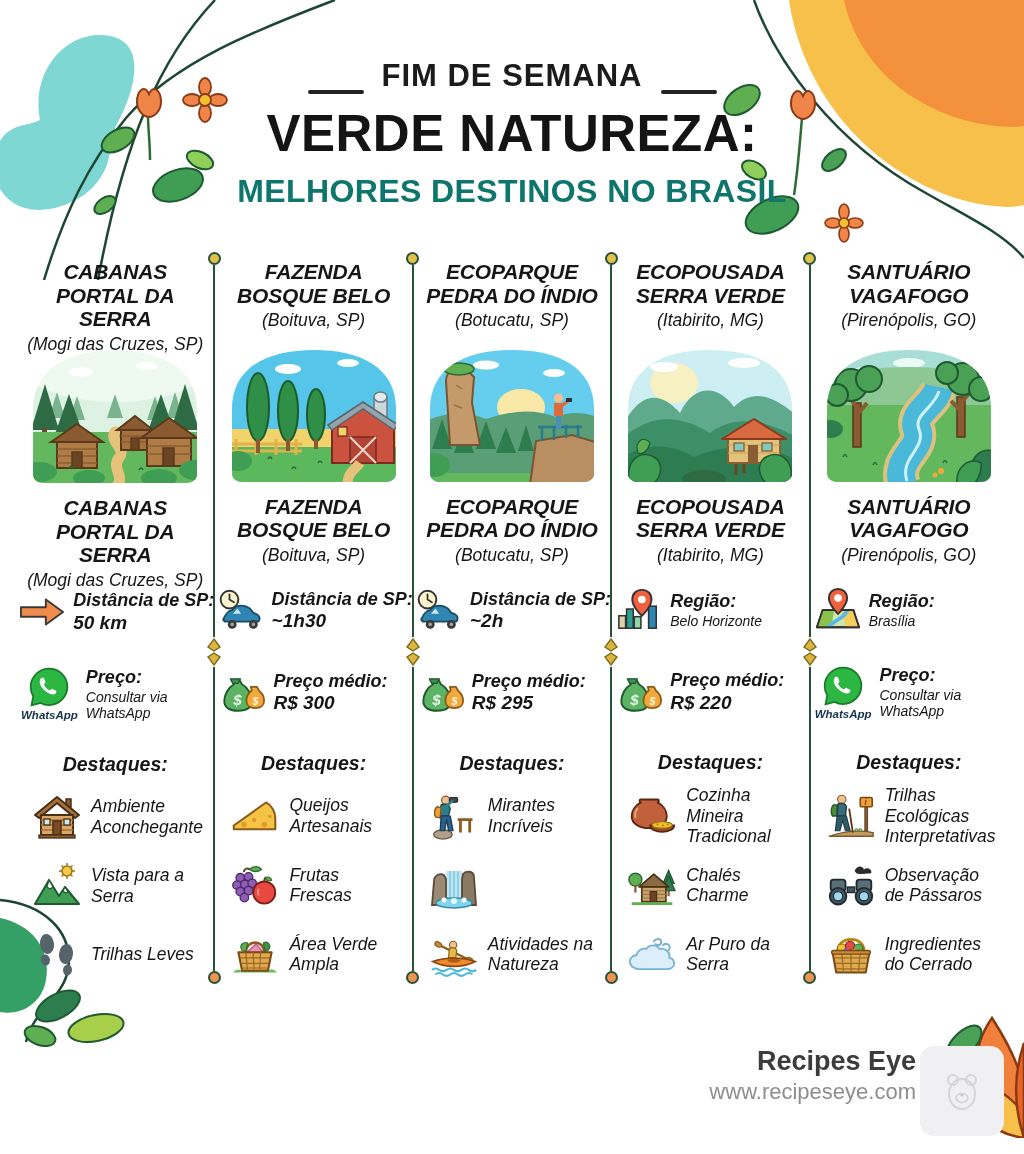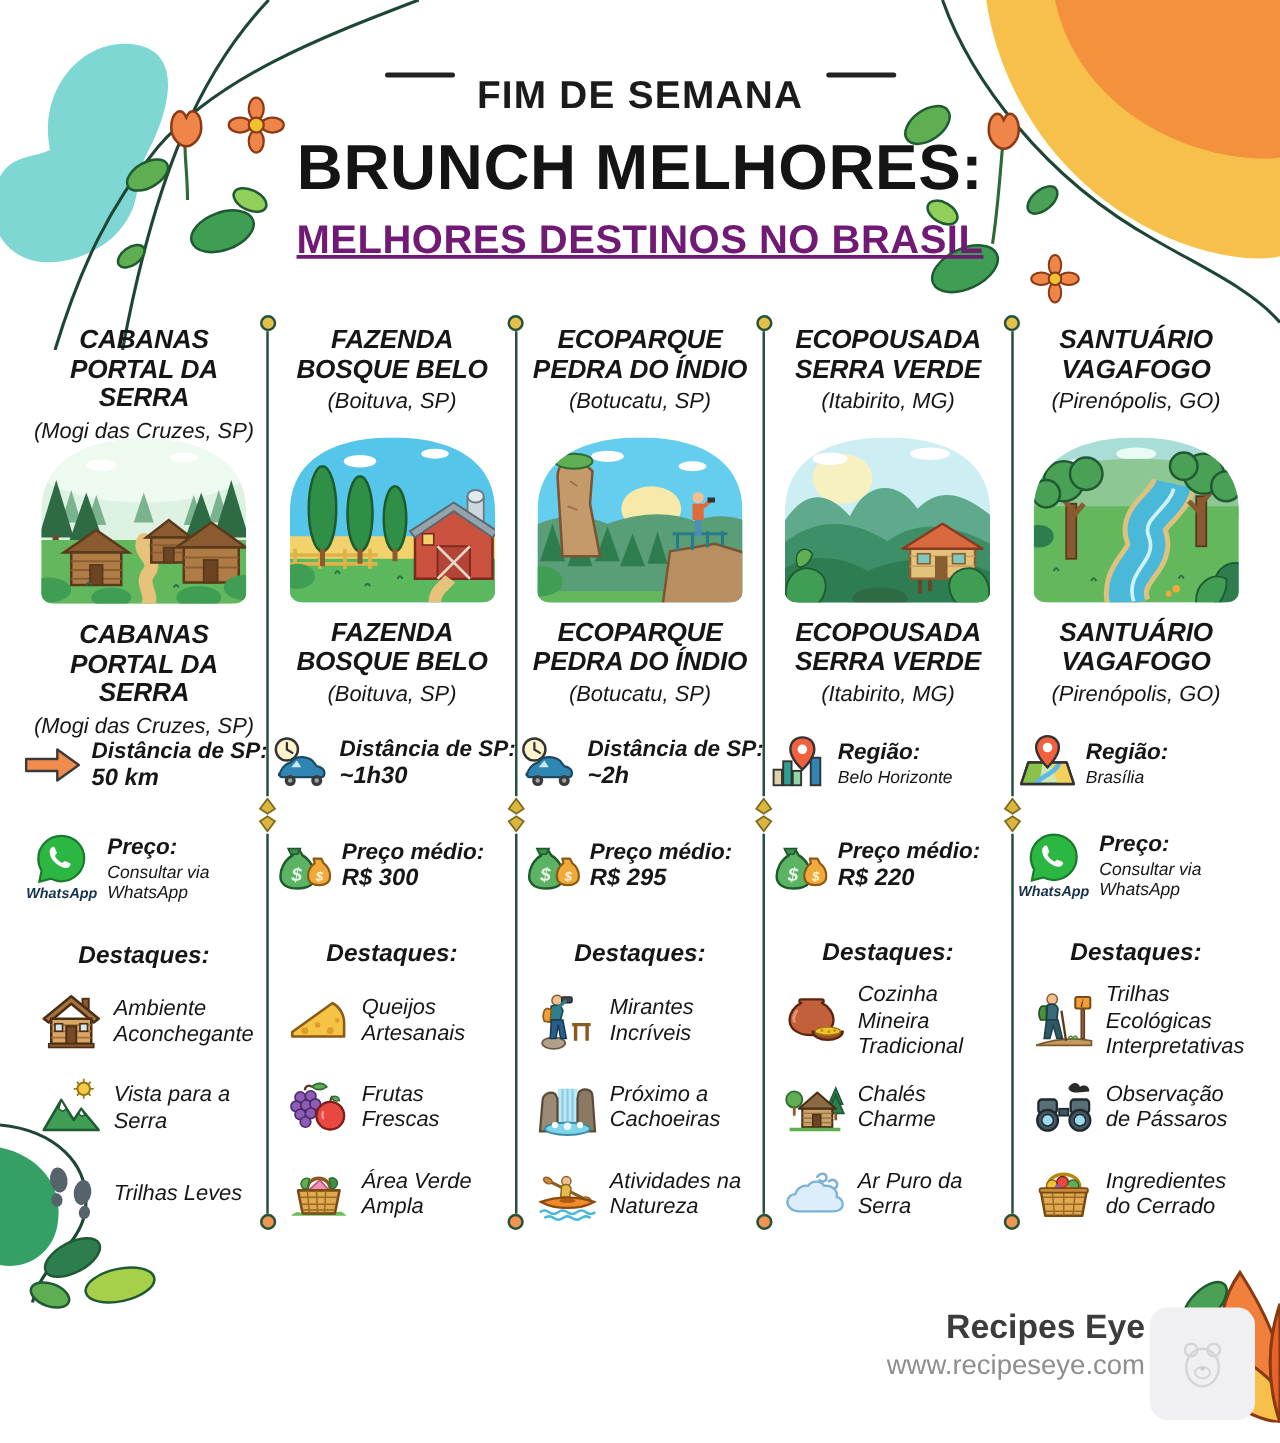--- a/index.html
+++ b/index.html
@@ -5,25 +5,25 @@
   html,body{margin:0;padding:0;background:#fff;}
   .page{position:relative;width:1024px;height:1154px;background:#ffffff;overflow:hidden;
         font-family:"Liberation Sans",sans-serif;color:#161616;}
   .corner{position:absolute;pointer-events:none;z-index:0;}
   .corner.tl{left:0;top:0;}
   .corner.tr{right:0;top:0;}
   .corner.bl{left:0;top:878px;}
   .corner.br{right:0;top:948px;}
 
   header{position:absolute;top:58px;left:0;right:0;text-align:center;z-index:2;}
-  .kicker{display:flex;align-items:flex-start;justify-content:center;gap:18px;
+  .kicker{display:flex;align-items:flex-end;justify-content:center;gap:18px;
           font-size:31px;font-weight:700;letter-spacing:1px;color:#1b1b1b;}
   .kicker .dash{width:56px;height:4px;background:#222;border-radius:2px;}
   .title{margin:10px 0 0;font-size:51px;font-weight:700;letter-spacing:.5px;color:#141414;}
-  .subtitle{margin:10px 0 0;font-size:32px;font-weight:700;letter-spacing:.4px;color:#701a75;text-decoration:underline;}
+  .subtitle{margin:10px 0 0;font-size:32px;font-weight:700;letter-spacing:.4px;color:#0f766e;}
 
   main{position:absolute;top:252px;left:16px;right:16px;height:733px;display:flex;z-index:2;font-style:italic;}
   .col{flex:1 1 0;min-width:0;display:flex;flex-direction:column;align-items:center;padding:8px 5px 0;}
   .divider{position:relative;flex:0 0 0;width:0;}
   .divider .line{position:absolute;left:-1px;top:13px;height:706px;width:2px;background:#26513b;}
   .divider .dot{position:absolute;left:-6.5px;width:13px;height:13px;border:2.5px solid #26513b;
                 border-radius:50%;box-sizing:border-box;background:#e2c14b;}
   .divider .dot.t{top:0;}
   .divider .dot.b{top:719px;background:#f0954e;}
   .divider .dmd{position:absolute;left:-9px;top:385px;width:18px;height:30px;background:#fff;
@@ -125,21 +125,21 @@
       <ellipse cx="120" cy="160" rx="16" ry="8" transform="rotate(-20 120 160)" fill="#5fae52"></ellipse>
     </g>
   </svg>
 
   <header>
     <div class="kicker">
       <span class="dash"></span>
       <span>FIM DE SEMANA</span>
       <span class="dash"></span>
     </div>
-    <h1 class="title">BRUNCH MELHORES:</h1>
+    <h1 class="title">VERDE NATUREZA:</h1>
     <h2 class="subtitle">MELHORES DESTINOS NO BRASIL</h2>
   </header>
 
   <main id="columns">
       <div class="col">
         <div class="theader">
           <div class="ctitle">
             <div>CABANAS</div>
             <div>PORTAL DA SERRA</div>
           </div>
@@ -530,21 +530,20 @@
               <rect x="16" y="10" width="16" height="28" fill="#bfe8f5"></rect>
               <path d="M20 10 v26 M24 10 v27 M28 10 v26" stroke="#8ecfe8" stroke-width="2"></path>
               <path d="M2 44 L4 20 C4 14 10 12 14 14 L16 18 V44 Z" fill="#9b8a74" stroke="#5a4a36" stroke-width="1.8"></path>
               <path d="M46 44 L44 16 C44 10 36 9 33 13 L32 18 V44 Z" fill="#8a7a64" stroke="#5a4a36" stroke-width="1.8"></path>
               <ellipse cx="24" cy="42" rx="18" ry="5" fill="#7fd4ea" stroke="#3a8aa8" stroke-width="1.5"></ellipse>
               <circle cx="14" cy="39" r="2.5" fill="#fff"></circle>
               <circle cx="34" cy="39" r="2.5" fill="#fff"></circle>
               <circle cx="24" cy="40" r="3" fill="#eafaff"></circle>
             </svg>
           </div>
-          <div class="htxt">Próximo a Cachoeiras</div>
         </div>
         <div class="hl">
           <div class="hicon">
             <svg viewBox="0 0 52 48">
               <path d="M10 14 L42 30" stroke="#8a5a1e" stroke-width="2.5"></path>
               <ellipse cx="9" cy="13.5" rx="4" ry="2.5" transform="rotate(28 9 13.5)" fill="#c98a3a" stroke="#8a5a1e" stroke-width="1.2"></ellipse>
               <ellipse cx="43" cy="30.5" rx="4" ry="2.5" transform="rotate(28 43 30.5)" fill="#c98a3a" stroke="#8a5a1e" stroke-width="1.2"></ellipse>
               <circle cx="25" cy="14" r="4" fill="#f0c090" stroke="#8a5a2e" stroke-width="1.2"></circle>
               <path d="M21 18 c4-2 7-1 8 2 l-1 8 h-8 Z" fill="#e8b84a" stroke="#8a6a14" stroke-width="1.3"></path>
               <path d="M3 32 C16 27 36 27 49 32 C36 39 16 39 3 32 Z" fill="#f08a2b" stroke="#8a4a10" stroke-width="2"></path>

